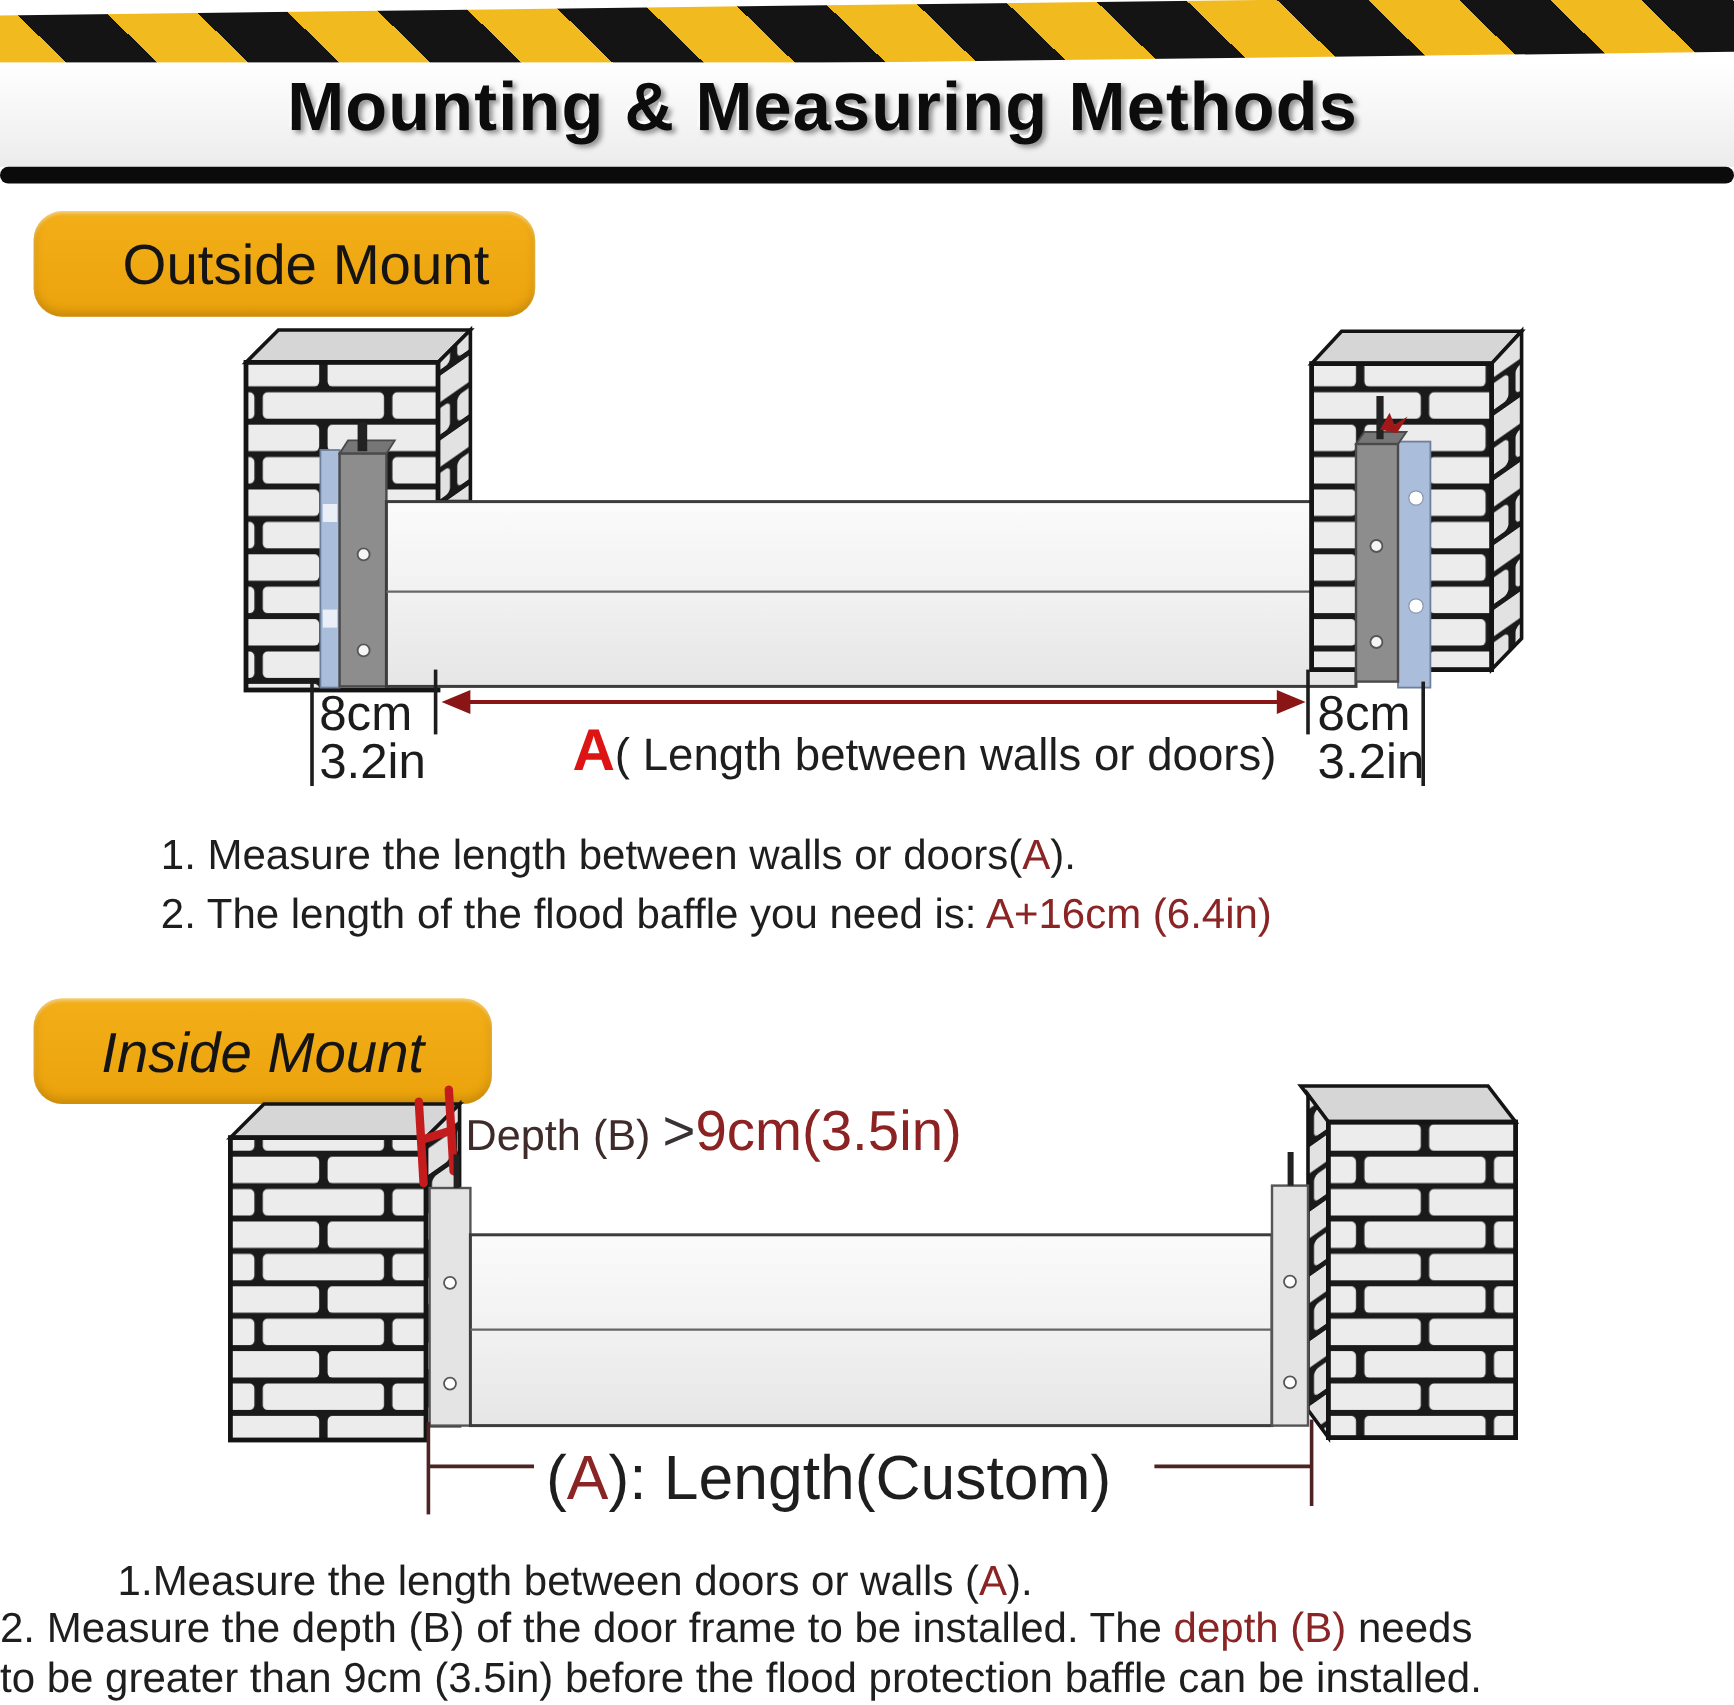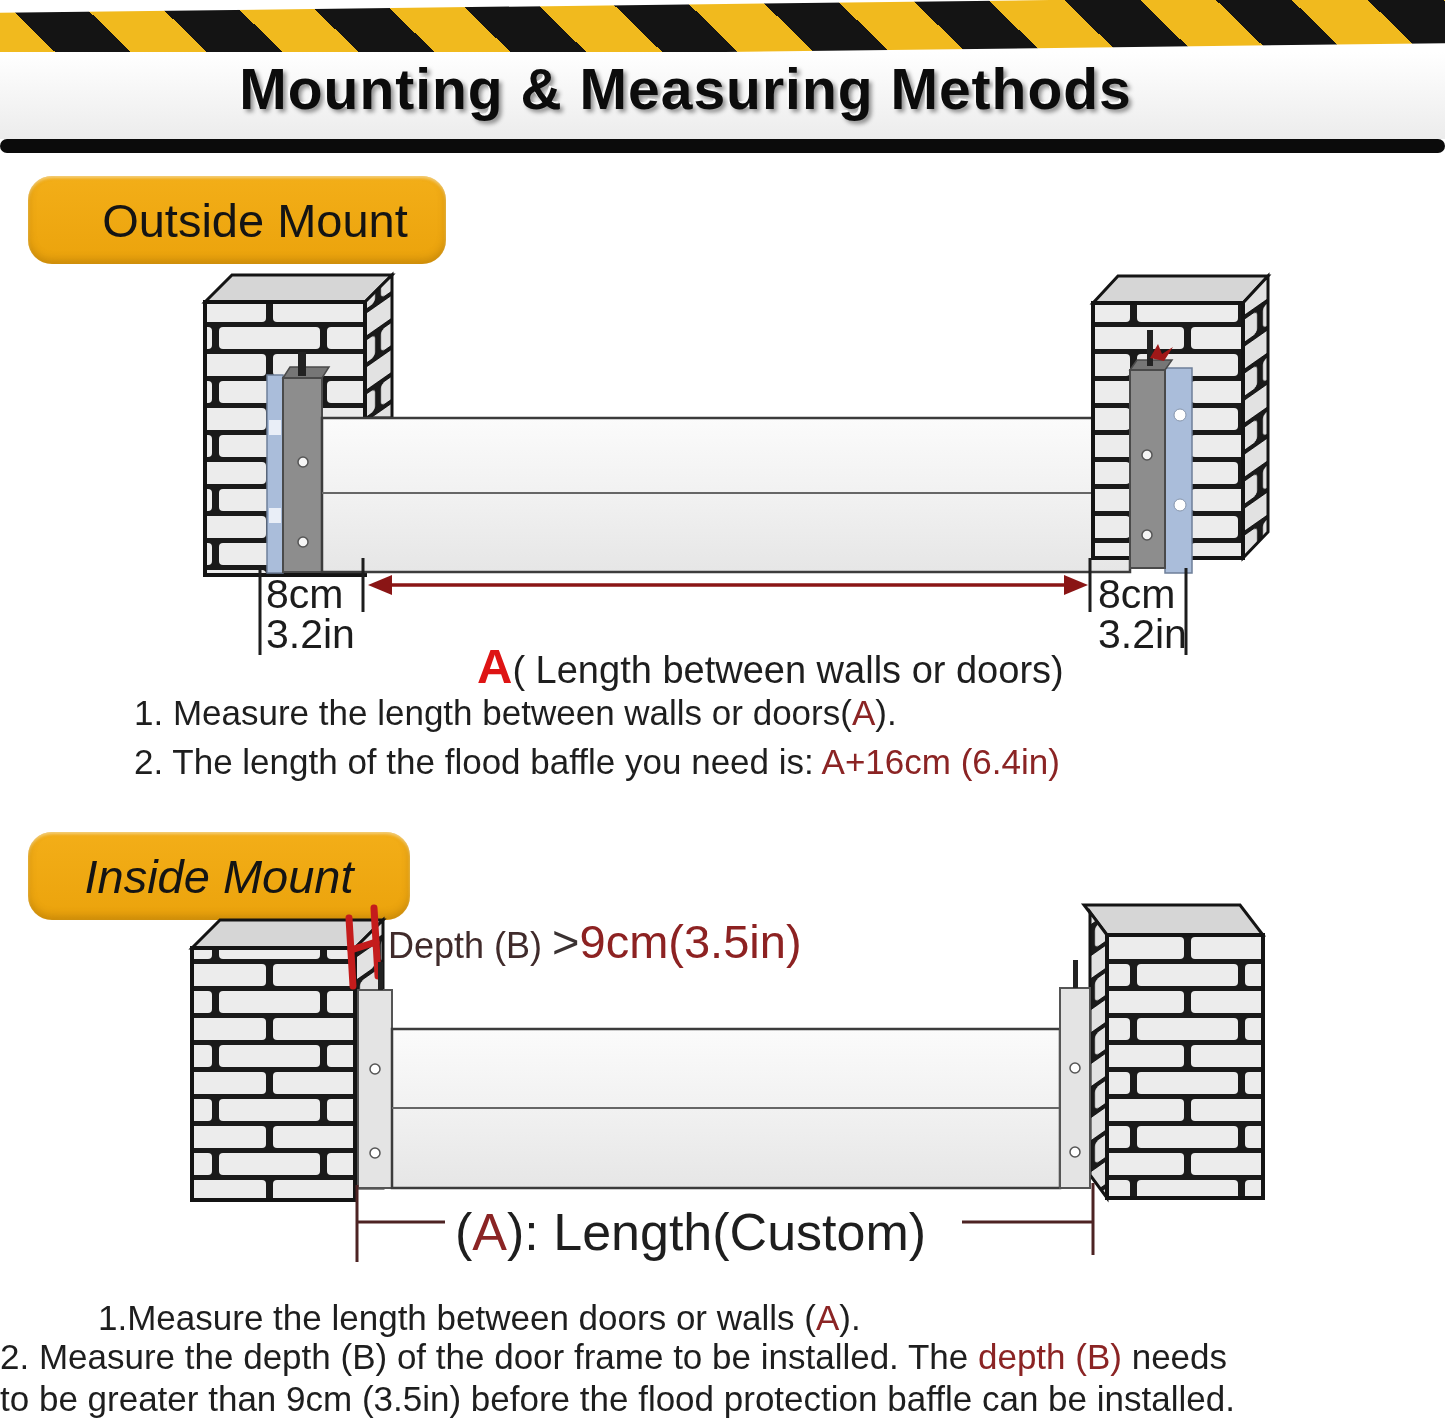--- a/index.html
+++ b/index.html
@@ -35,21 +35,21 @@
     background:linear-gradient(#f3ae18,#eba30c);
     box-shadow:inset 0 -4px 8px rgba(120,75,0,.30), inset 0 2px 3px rgba(255,240,200,.6);
     display:flex;align-items:center;justify-content:center;
     font-size:47px;color:#141414;white-space:nowrap;
   }
   .badge-outside{top:176px;padding-left:36px;}
   .badge-inside{top:832px;font-style:italic;}
 
   
   .dims{font-size:41px;line-height:40px;color:#1c1c1c;white-space:nowrap;}
-  .mid-label{white-space:nowrap;margin-top:40px;}
+  .mid-label{white-space:nowrap;}
   .mid-label .big-a{font-size:49px;font-weight:bold;color:#de1414;}
   .mid-label .lbl{font-size:38px;color:#1e1e1e;}
   .step{font-size:35px;color:#1e1e1e;white-space:nowrap;}
   .maroon{color:#8b2424;}
   .depth-label{white-space:nowrap;}
   .depth-label .dl{font-size:36px;color:#402b2b;}
   .depth-label .gt{font-size:47px;color:#3a3232;}
   .depth-label .dv{font-size:47px;color:#8d2222;}
   .dim2-label{font-size:52px;color:#1e1e1e;white-space:nowrap;}
   .center-line{left:0;width:1174px;}

